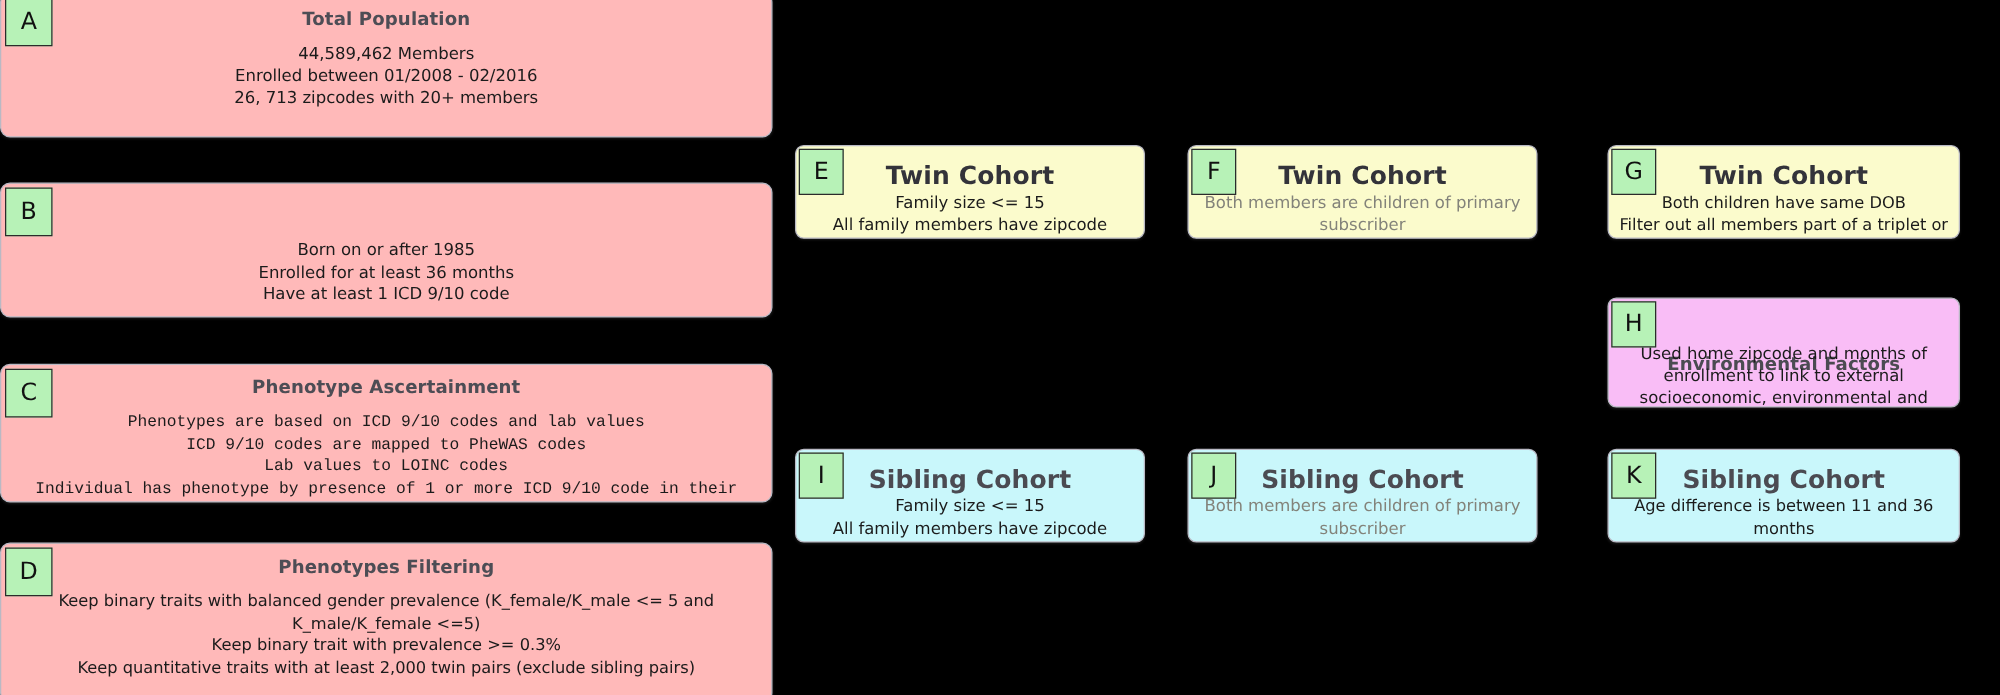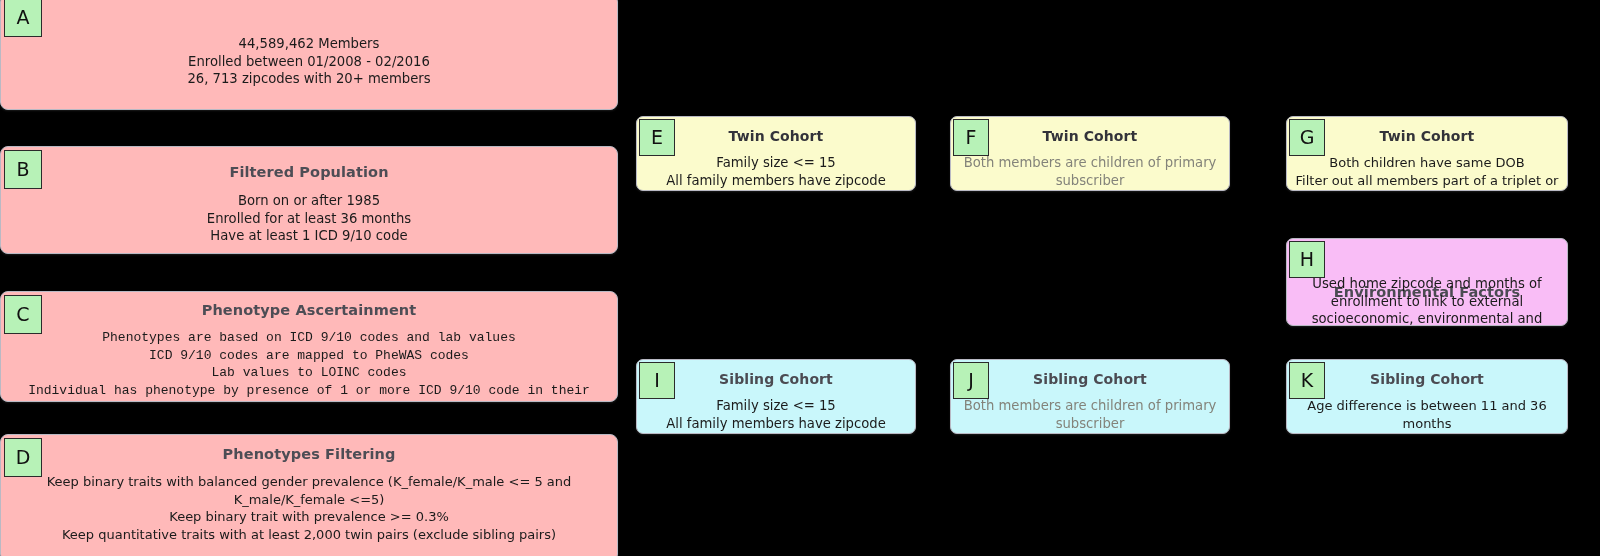--- a/index.html
+++ b/index.html
@@ -110,44 +110,44 @@
   #panel-g { left: 1286px; top: 116px; width: 282px; height: 75px; }
 
   
   #panel-h { left: 1286px; top: 238px; width: 282px; height: 88px; }
 
   
   #panel-i { left: 636px;  top: 359px; width: 280px; height: 75px; }
   #panel-j { left: 950px;  top: 359px; width: 280px; height: 75px; }
   #panel-k { left: 1286px; top: 359px; width: 282px; height: 75px; }
 
-  .small .ptitle { top: 11px; font-size: 14px; }
+  .small .ptitle { top: 11px; font-size: 20px; }
   .small .pbody  { top: 37px; }
 
   #panel-h .ptitle { top: 13px; }
   #panel-h .pbody  { top: 36px; }
 
   
   #panel-g .pbody, #panel-k .pbody { font-size: 13px; }
   #panel-c .pbody { font-size: 13px; font-family: Liberation Mono, monospace; }
   #panel-d .pbody { font-size: 13px; }
 </style>
 </head>
 <body>
 
 <div class="panel pink wide" id="panel-a">
   <div class="badge">A</div>
+  <div class="ptitle">Total Population</div>
   <div class="pbody">44,589,462 Members
 Enrolled between 01/2008 - 02/2016
 26, 713 zipcodes with 20+ members</div>
 </div>
 
 <div class="panel pink wide" id="panel-b">
   <div class="badge">B</div>
-  <div class="ptitle">Filtered Population</div>
   <div class="pbody">Born on or after 1985
 Enrolled for at least 36 months
 Have at least 1 ICD 9/10 code</div>
 </div>
 
 <div class="panel pink wide" id="panel-c">
   <div class="badge">C</div>
   <div class="ptitle">Phenotype Ascertainment</div>
   <div class="pbody">Phenotypes are based on ICD 9/10 codes and lab values
 ICD 9/10 codes are mapped to PheWAS codes

